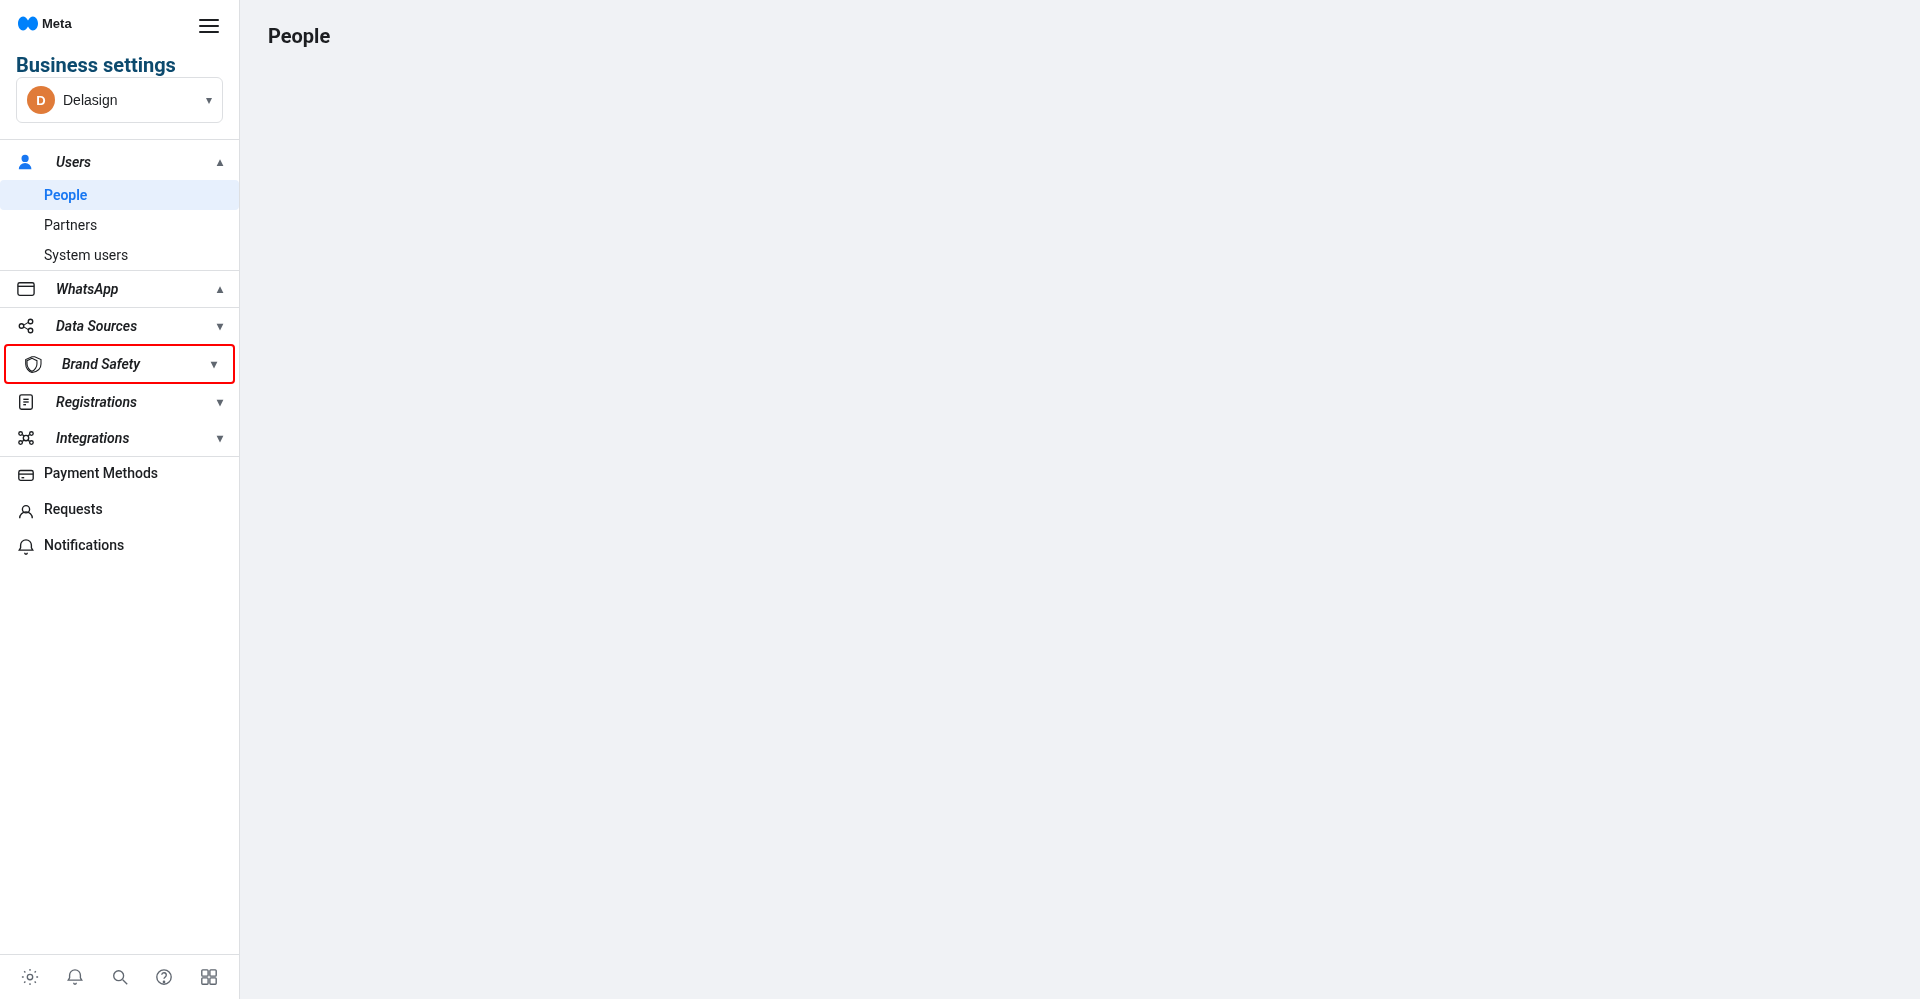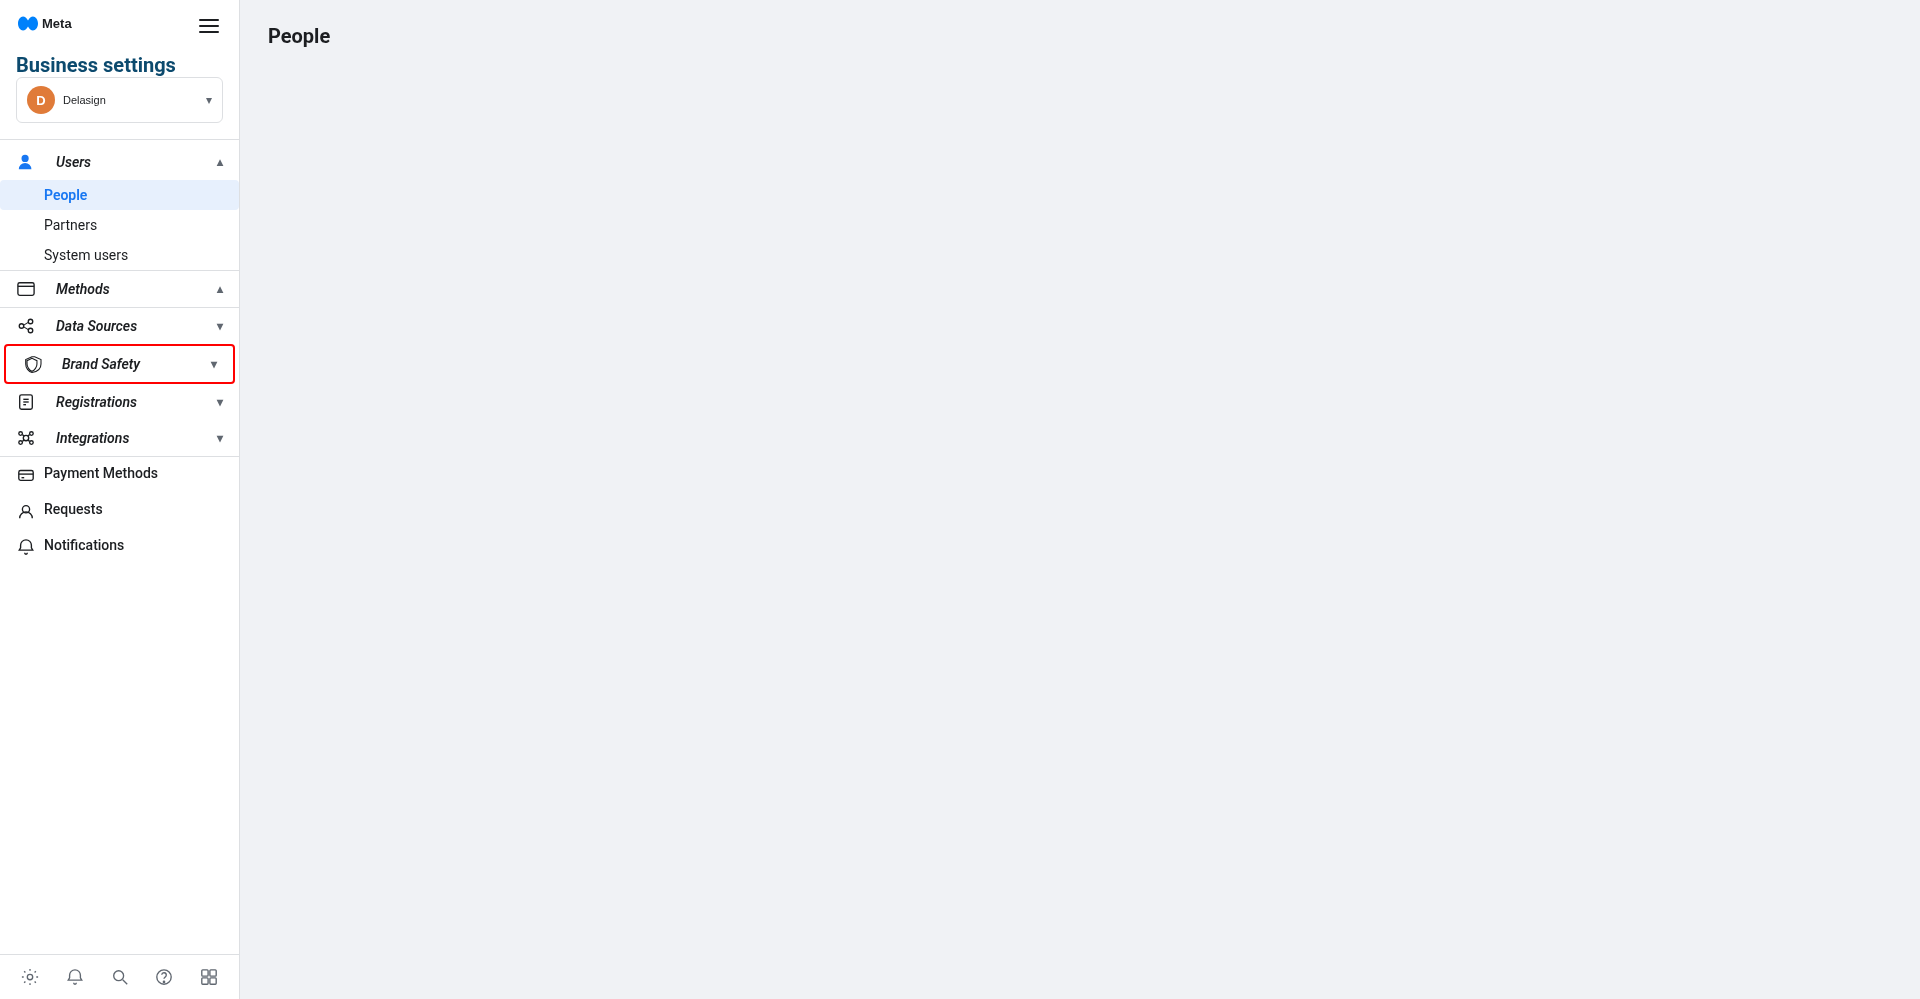--- a/index.html
+++ b/index.html
@@ -81,21 +81,21 @@
       display: flex;
       align-items: center;
       justify-content: center;
       font-weight: 700;
       font-size: 13px;
       flex-shrink: 0;
     }
 
     .account-name {
       flex: 1;
-      font-size: 11px;
+      font-size: 14px;
       color: #1c1e21;
       text-align: left;
     }
 
     .chevron-down {
       color: #606770;
       font-size: 12px;
     }
 
     
@@ -280,21 +280,21 @@
     <div class="divider"></div>
 
     <div class="nav-group-header">
       <div class="nav-group-header-left">
         <span class="nav-group-icon">
           <svg width="18" height="18" viewBox="0 0 20 20" fill="currentColor">
             <rect x="1" y="3" width="18" height="14" rx="2" fill="none" stroke="currentColor" stroke-width="1.5"></rect>
             <path d="M1 7h18" stroke="currentColor" stroke-width="1.5"></path>
           </svg>
         </span>
-        <span>Methods</span>
+        <span>WhatsApp</span>
       </div>
       <span class="nav-chevron">▴</span>
     </div>
 
 
     <div class="divider"></div>
 
     <div class="nav-group-header">
       <div class="nav-group-header-left">
         <span class="nav-group-icon">

